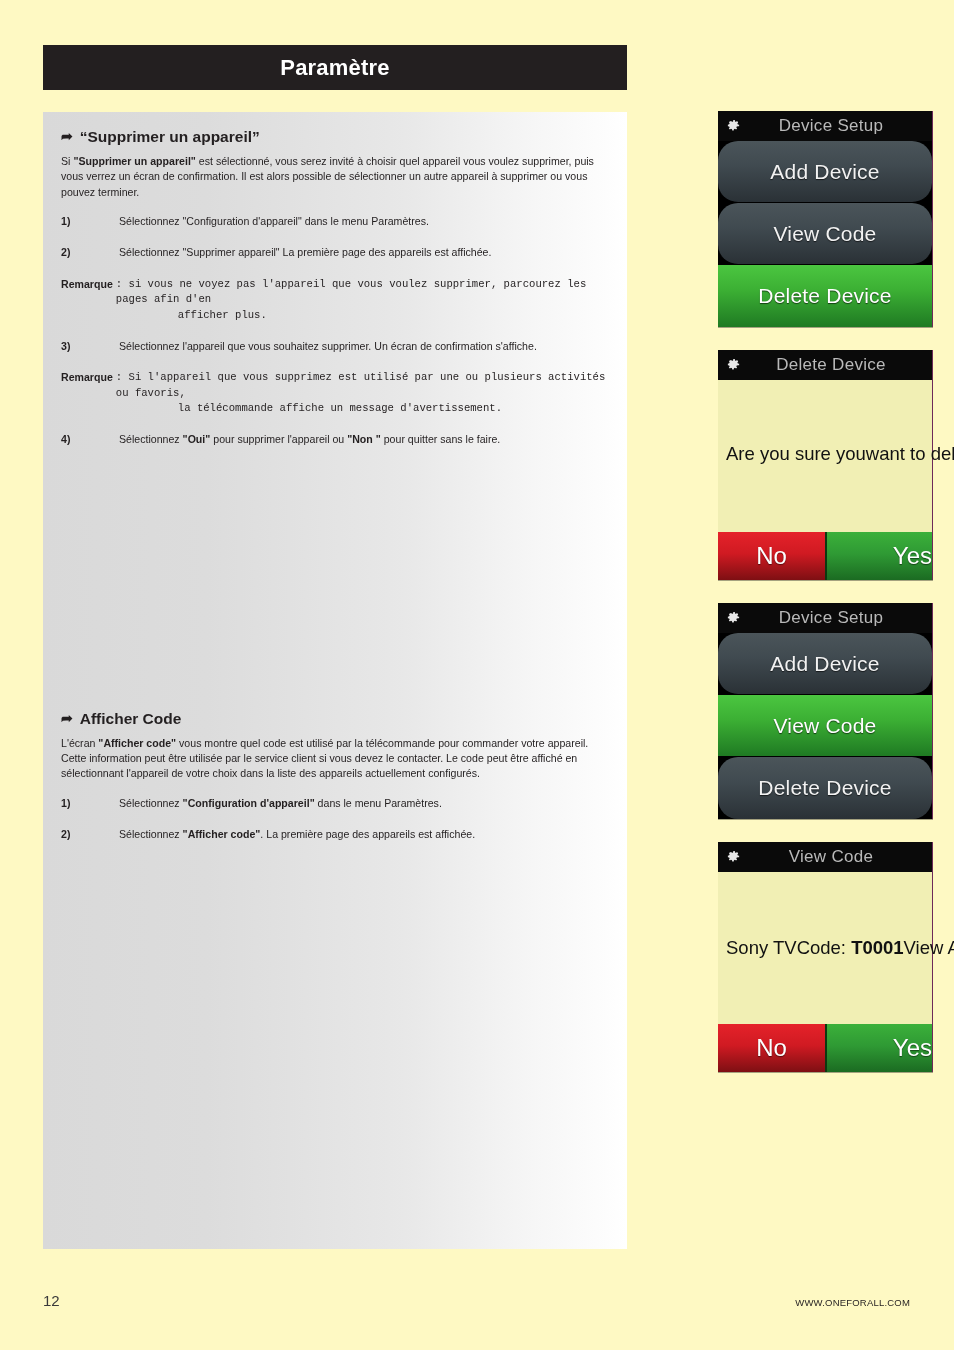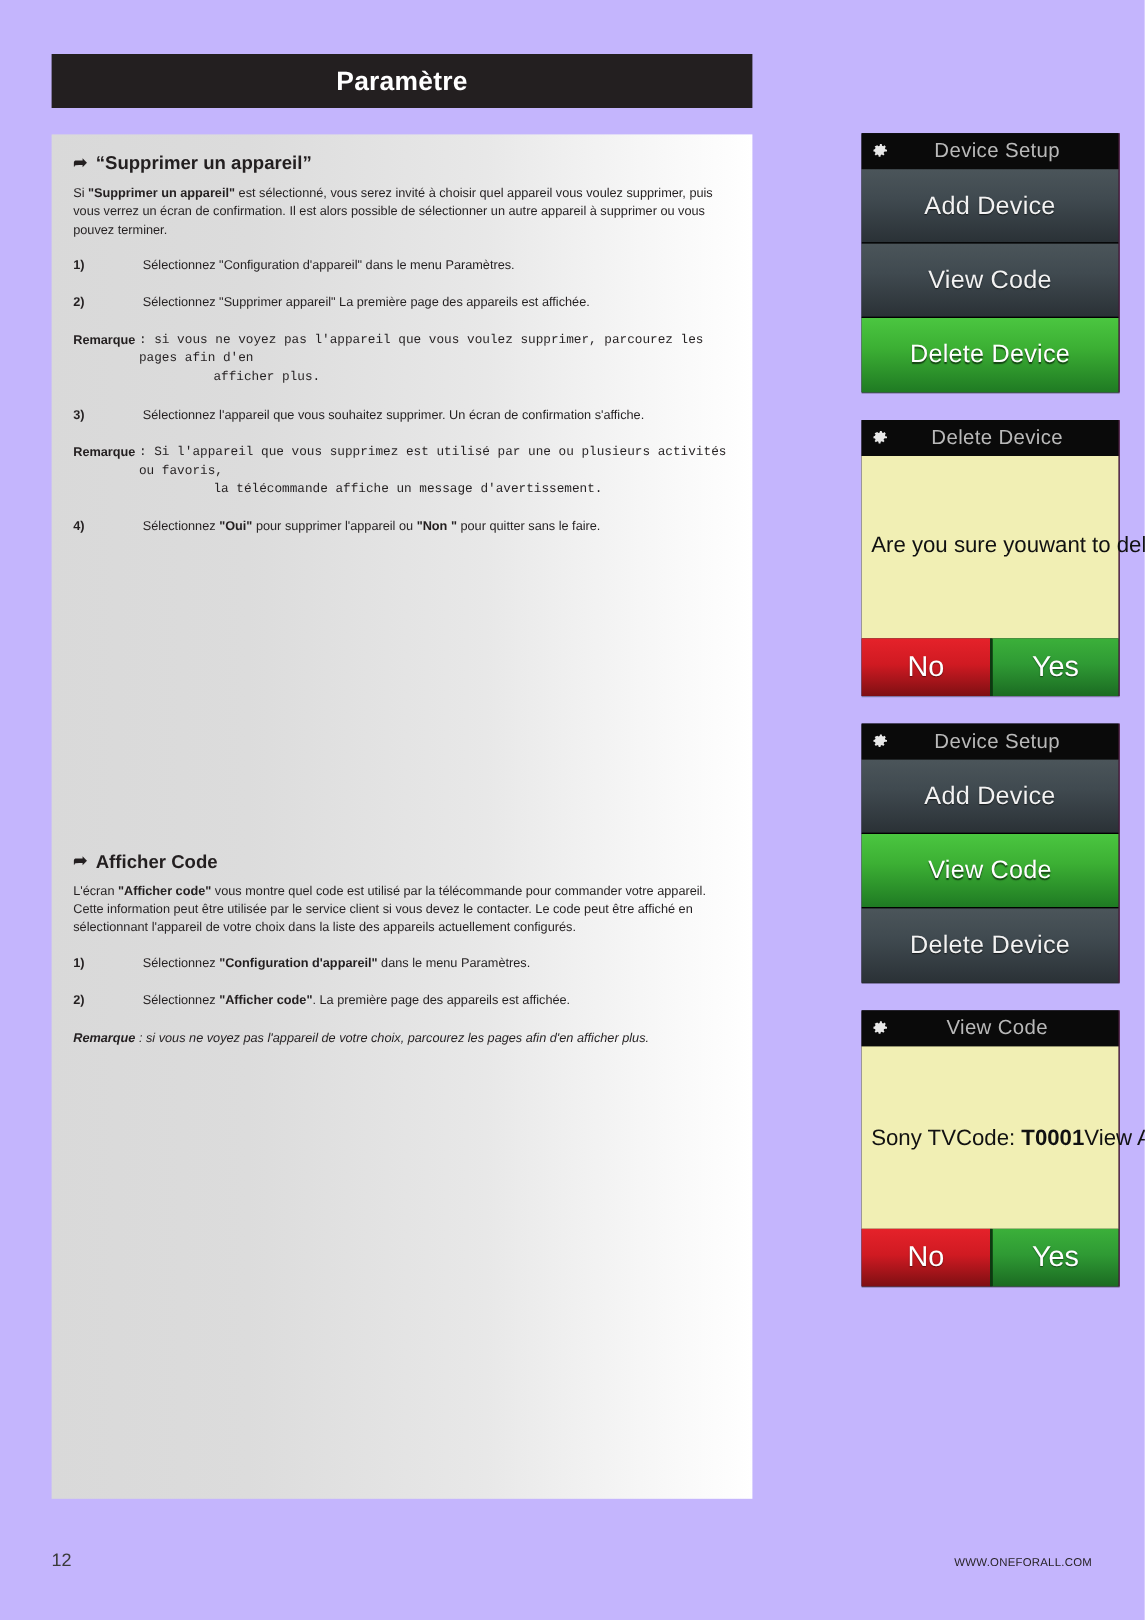--- a/index.html
+++ b/index.html
@@ -9,21 +9,21 @@
     height: 1350px;
     background: #ffffff;
     font-family: "Liberation Sans", sans-serif;
     overflow: hidden;
   }
 
   .page {
     position: relative;
     width: 954px;
     height: 1350px;
-    background: #c4b5fd;
+    background: #fef9c3;
   }
 
   
   .title-bar {
     position: absolute;
     left: 43px;
     top: 45px;
     width: 584px;
     height: 45px;
     background: #231f20;
@@ -172,20 +172,21 @@
     align-items: center;
     justify-content: center;
     font-size: 21px;
     color: #f2f2f2;
     letter-spacing: 0.2px;
     text-shadow: 0 1px 1px rgba(0,0,0,0.6);
     border-bottom: 1px solid #000;
   }
   .menu-row.dark {
     background: linear-gradient(to bottom, #4b555a 0%, #404a50 40%, #2a3136 100%);
+    border-radius: 20px;
   }
   .menu-row.green {
     background: linear-gradient(to bottom, #4bc640 0%, #3cb034 40%, #1f7a23 100%);
     color: #ffffff;
   }
   .menu-row:last-child { border-bottom: none; }
 
   .msg-area {
     background: #f1efb4;
     padding: 14px 8px 18px 8px;
@@ -219,20 +220,21 @@
     font-size: 24px;
     color: #ffffff;
     text-shadow: 0 1px 1px rgba(0,0,0,0.5);
   }
   .choice-btn.no {
     background: linear-gradient(to bottom, #e5222a 0%, #d01a22 45%, #7e0f13 100%);
   }
   .choice-btn.yes {
     background: linear-gradient(to bottom, #3bb03a 0%, #2f9a34 45%, #1b6b22 100%);
     border-left: 2px solid #0c3a10;
+    justify-content: flex-end;
   }
 
   
   .footer-page-number {
     position: absolute;
     left: 43px;
     top: 1292px;
     font-size: 15px;
     color: #3a3a3a;
   }
@@ -331,23 +333,20 @@
           </div>
         </div>
 
         <div class="step-row">
           <div class="step-num">2)</div>
           <div class="step-text">
             <span>Sélectionnez </span><b>"Afficher code"</b><span>. La première page des appareils est affichée.</span>
           </div>
         </div>
 
-        <div class="note-italic">
-          <b>Remarque</b><span> : si vous ne voyez pas l'appareil de votre choix, parcourez les pages afin d'en afficher plus.</span>
-        </div>
 
       </div>
     </div>
 
   </div>
 
   <div class="screens">
 
     <div class="device-screen">
       <div class="screen-header">

